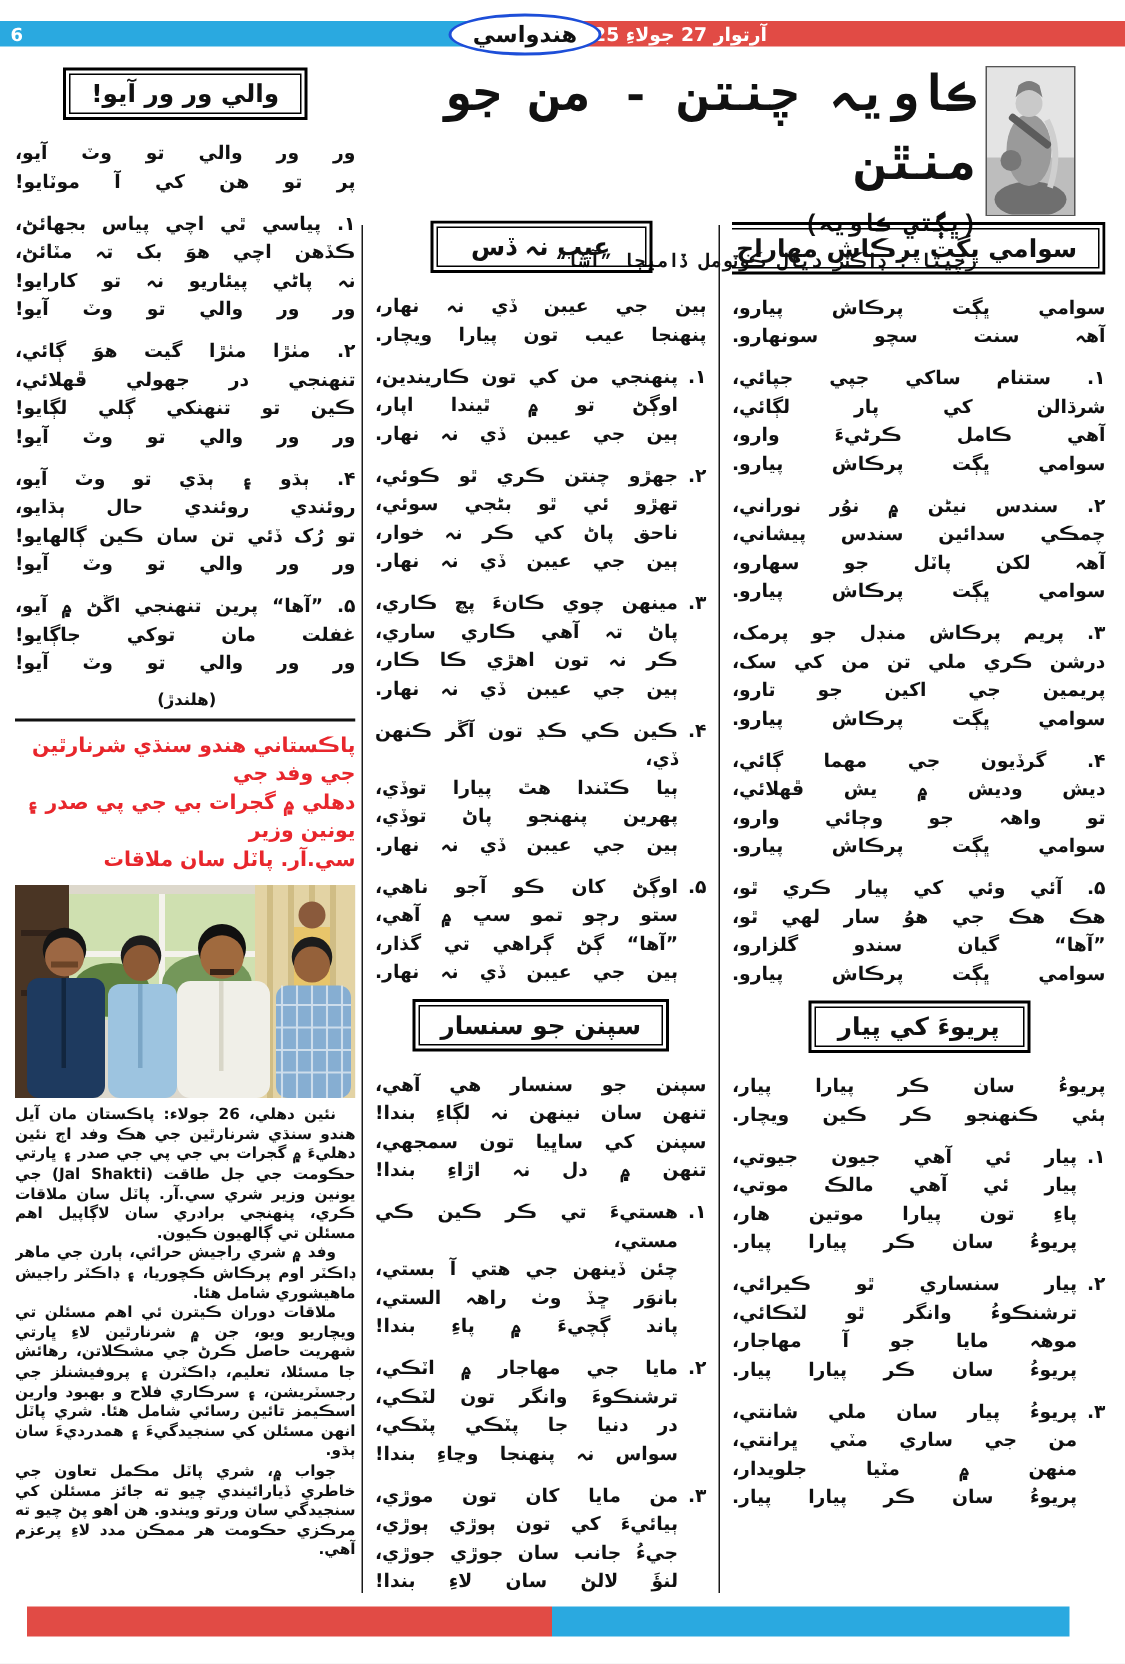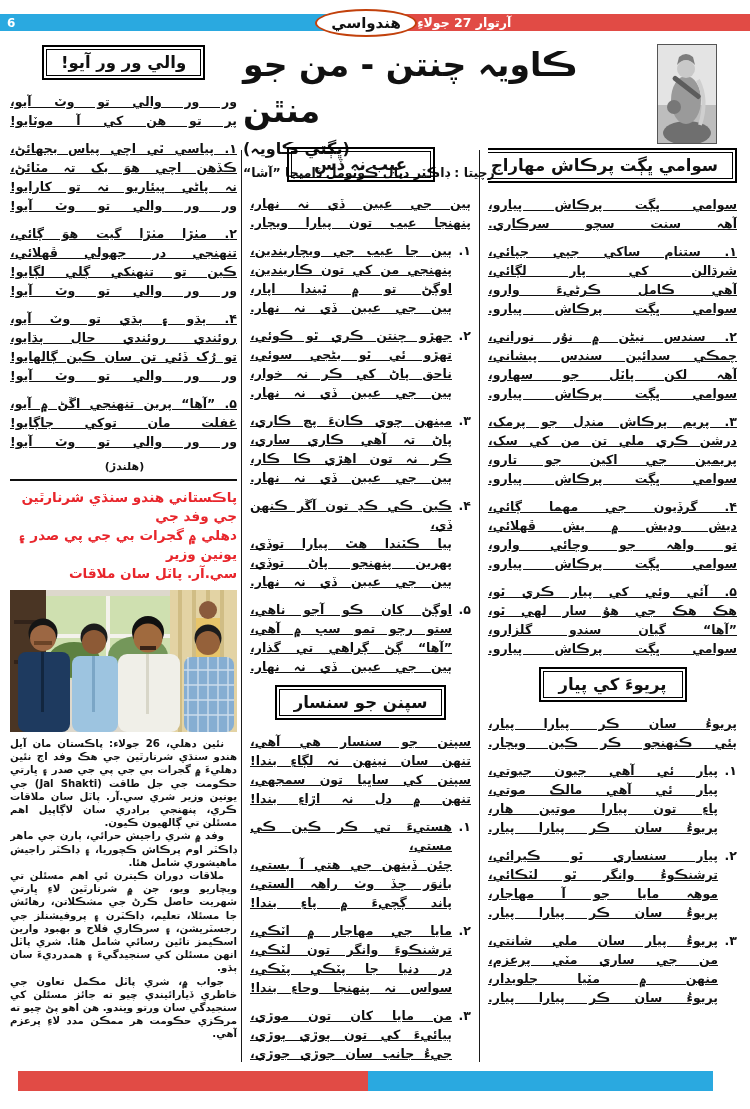--- a/index.html
+++ b/index.html
@@ -4,44 +4,44 @@
 <style>
   html,body{margin:0;padding:0;background:#f2f2f2;}
   .page{position:relative;width:750px;height:1109px;background:#ffffff;overflow:hidden;
         font-family:"DejaVu Sans",sans-serif;color:#111;}
   
   .top-bar{position:absolute;top:14px;left:0;width:750px;height:17px;display:flex;}
   .top-blue{width:368px;background:var(--header_blue,#2aa9e0);display:flex;align-items:center;}
   .top-red{flex:1;background:var(--header_red,#e14b45);display:flex;align-items:center;justify-content:flex-end;direction:rtl;}
   .pageno{color:#fff;font-weight:700;font-size:12px;padding-left:7px;}
   .date{color:#fff;font-weight:700;font-size:12.5px;padding-left:10px;padding-right:8px;direction:rtl;}
-  .logo-oval{position:absolute;top:9px;left:315px;width:98px;height:24px;background:#fff;
-             border:2px solid #c2410c;border-radius:50%;display:flex;align-items:center;justify-content:center;z-index:3;}
+  .logo-oval{position:absolute;top:9px;left:299px;width:98px;height:24px;background:#fff;
+             border:2px solid #1d4ed8;border-radius:50%;display:flex;align-items:center;justify-content:center;z-index:3;}
   .logo-oval span{font-weight:800;font-size:15px;direction:rtl;}
   
-  .title-block{position:absolute;top:42px;left:243px;width:408px;text-align:left;direction:rtl;}
+  .title-block{position:absolute;top:42px;left:243px;width:408px;text-align:right;direction:rtl;font-family:Liberation Mono, monospace;}
   .main-title{font-size:33px;font-weight:800;line-height:46px;}
   .sub-title{font-size:16px;font-weight:800;margin-top:5px;}
   .author-line{font-size:12.5px;font-weight:700;margin-top:7px;}
   .deity{position:absolute;top:44px;left:657px;width:58px;height:98px;border:1px solid #555;}
   
   .col{position:absolute;direction:rtl;overflow:hidden;}
   .col-left{left:10px;top:40px;width:227px;height:1026px;}
   .col-mid{left:250px;top:147px;width:221px;height:918px;}
   .col-right{left:488px;top:148px;width:249px;height:918px;}
   .vrule{position:absolute;top:150px;width:1.4px;height:912px;background:#1a1a1a;}
   .vrule.v1{left:241px;} .vrule.v2{left:479px;}
   
   .pbox{border:2px solid #000;padding:2px;width:fit-content;min-width:140px;margin:0 auto 12px;}
   .col-left .pbox{margin-top:5px;}
   .pbox-inner{border:1px solid #000;padding:3px 14px;text-align:center;font-size:16.5px;font-weight:800;white-space:nowrap;}
   
   .stanza{display:flex;margin-bottom:9px;direction:rtl;}
   .vnum{min-width:19px;font-size:12.5px;font-weight:700;line-height:19px;}
-  .stanza-body{flex:1;text-decoration:underline;}
+  .stanza-body{flex:1;}
   .pline{font-size:12.5px;font-weight:700;line-height:19px;text-align:justify;text-align-last:justify;-moz-text-align-last:justify;}
   .footnote{font-size:11px;font-weight:800;text-align:center;margin:2px 2px 4px 4px;}
   
   .rule{border-top:2.5px solid #111;margin:6px 0 7px;}
   .news-headline{margin:0 0 7px;}
   .hl-line{color:var(--headline_red,#e8262c);font-size:13.6px;font-weight:800;line-height:19px;text-align:right;}
   .photo{width:227px;height:142px;display:block;margin:0 0 5px;}
   .news-p{margin:0;font-size:10.2px;font-weight:600;line-height:13.2px;text-align:justify;text-indent:13px;}
   
   .bottom-bar{position:absolute;left:18px;top:1071px;width:695px;height:20px;display:flex;}
@@ -197,21 +197,20 @@
       <div class="poem-body">
           <div class="stanza">
             <div class="stanza-body">
               <div class="pline">ٻين جي عيبن ڏي نہ نهار،</div>
               <div class="pline">پنهنجا عيب تون پيارا ويچار.</div>
             </div>
           </div>
           <div class="stanza">
             <div class="vnum">١.</div>
             <div class="stanza-body">
-              <div class="pline">ٻين جا عيب جي ويچاريندين،</div>
               <div class="pline">پنهنجي من کي تون ڪاريندين،</div>
               <div class="pline">اوڳڻ تو ۾ ٿيندا اپار،</div>
               <div class="pline">ٻين جي عيبن ڏي نہ نهار.</div>
             </div>
           </div>
           <div class="stanza">
             <div class="vnum">٢.</div>
             <div class="stanza-body">
               <div class="pline">جهڙو چنتن ڪري ٿو ڪوئي،</div>
               <div class="pline">تهڙو ئي ٿو بڻجي سوئي،</div>
@@ -294,21 +293,21 @@
 
   <div class="col col-right">
     <section>
       <div class="pbox">
         <div class="pbox-inner">سوامي ڀڳت پرڪاش مهاراج</div>
       </div>
       <div class="poem-body">
           <div class="stanza">
             <div class="stanza-body">
               <div class="pline">سوامي ڀڳت پرڪاش پيارو،</div>
-              <div class="pline">آهہ سنت سچو سرڪاري.</div>
+              <div class="pline">آهہ سنت سچو سونهارو.</div>
             </div>
           </div>
           <div class="stanza">
             <div class="stanza-body">
               <div class="pline">١. ستنام ساکي جپي جپائي،</div>
               <div class="pline">شرڌالن کي پار لڳائي،</div>
               <div class="pline">آهي ڪامل ڪرڻيءَ وارو،</div>
               <div class="pline">سوامي ڀڳت پرڪاش پيارو.</div>
             </div>
           </div>
@@ -372,21 +371,21 @@
               <div class="pline">پيار سنساري ٿو ڪيرائي،</div>
               <div class="pline">ترشنڪوءُ وانگر ٿو لٽڪائي،</div>
               <div class="pline">موهہ مايا جو آ مهاجار،</div>
               <div class="pline">پريوءُ سان ڪر پيارا پيار.</div>
             </div>
           </div>
           <div class="stanza">
             <div class="vnum">٣.</div>
             <div class="stanza-body">
               <div class="pline">پريوءُ پيار سان ملي شانتي،</div>
-              <div class="pline">من جي ساري مٽي پرعزم،</div>
+              <div class="pline">من جي ساري مٽي ڀرانتي،</div>
               <div class="pline">منهن ۾ مٽيا جلويدار،</div>
               <div class="pline">پريوءُ سان ڪر پيارا پيار.</div>
             </div>
           </div>
         </div>
     </section>
   </div>
 
   <div class="bottom-bar">
     <div class="bottom-red"></div>

